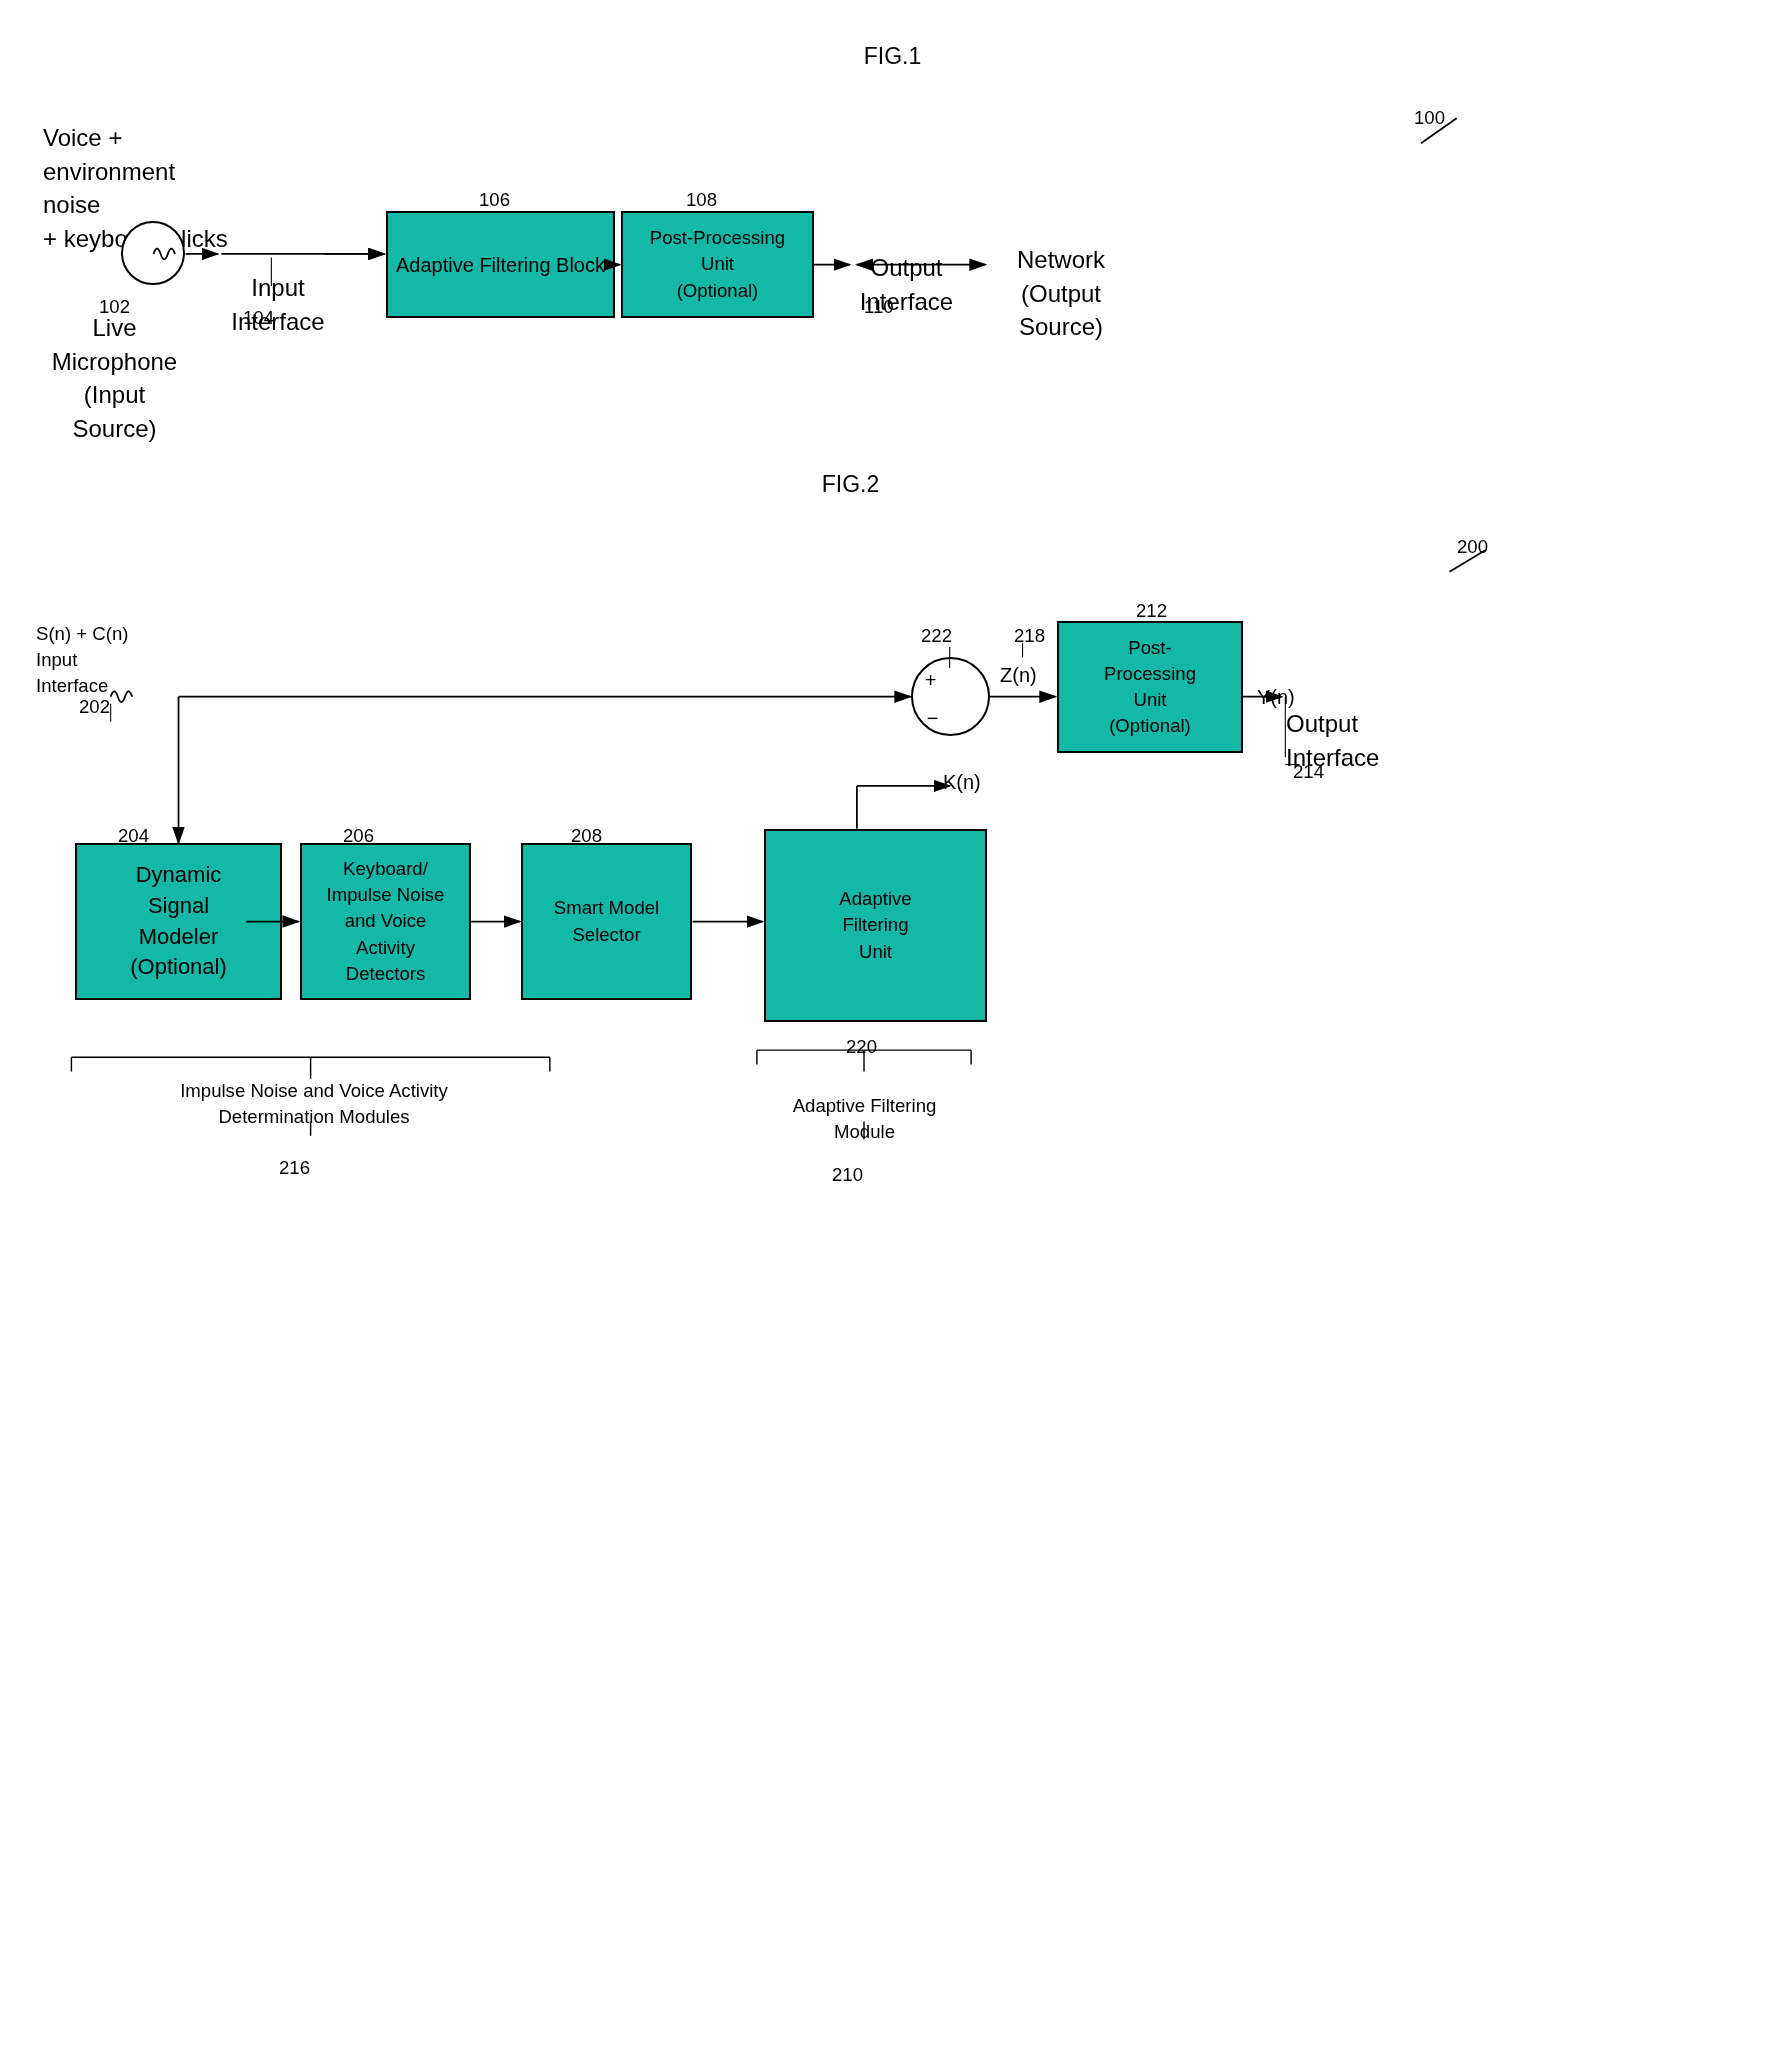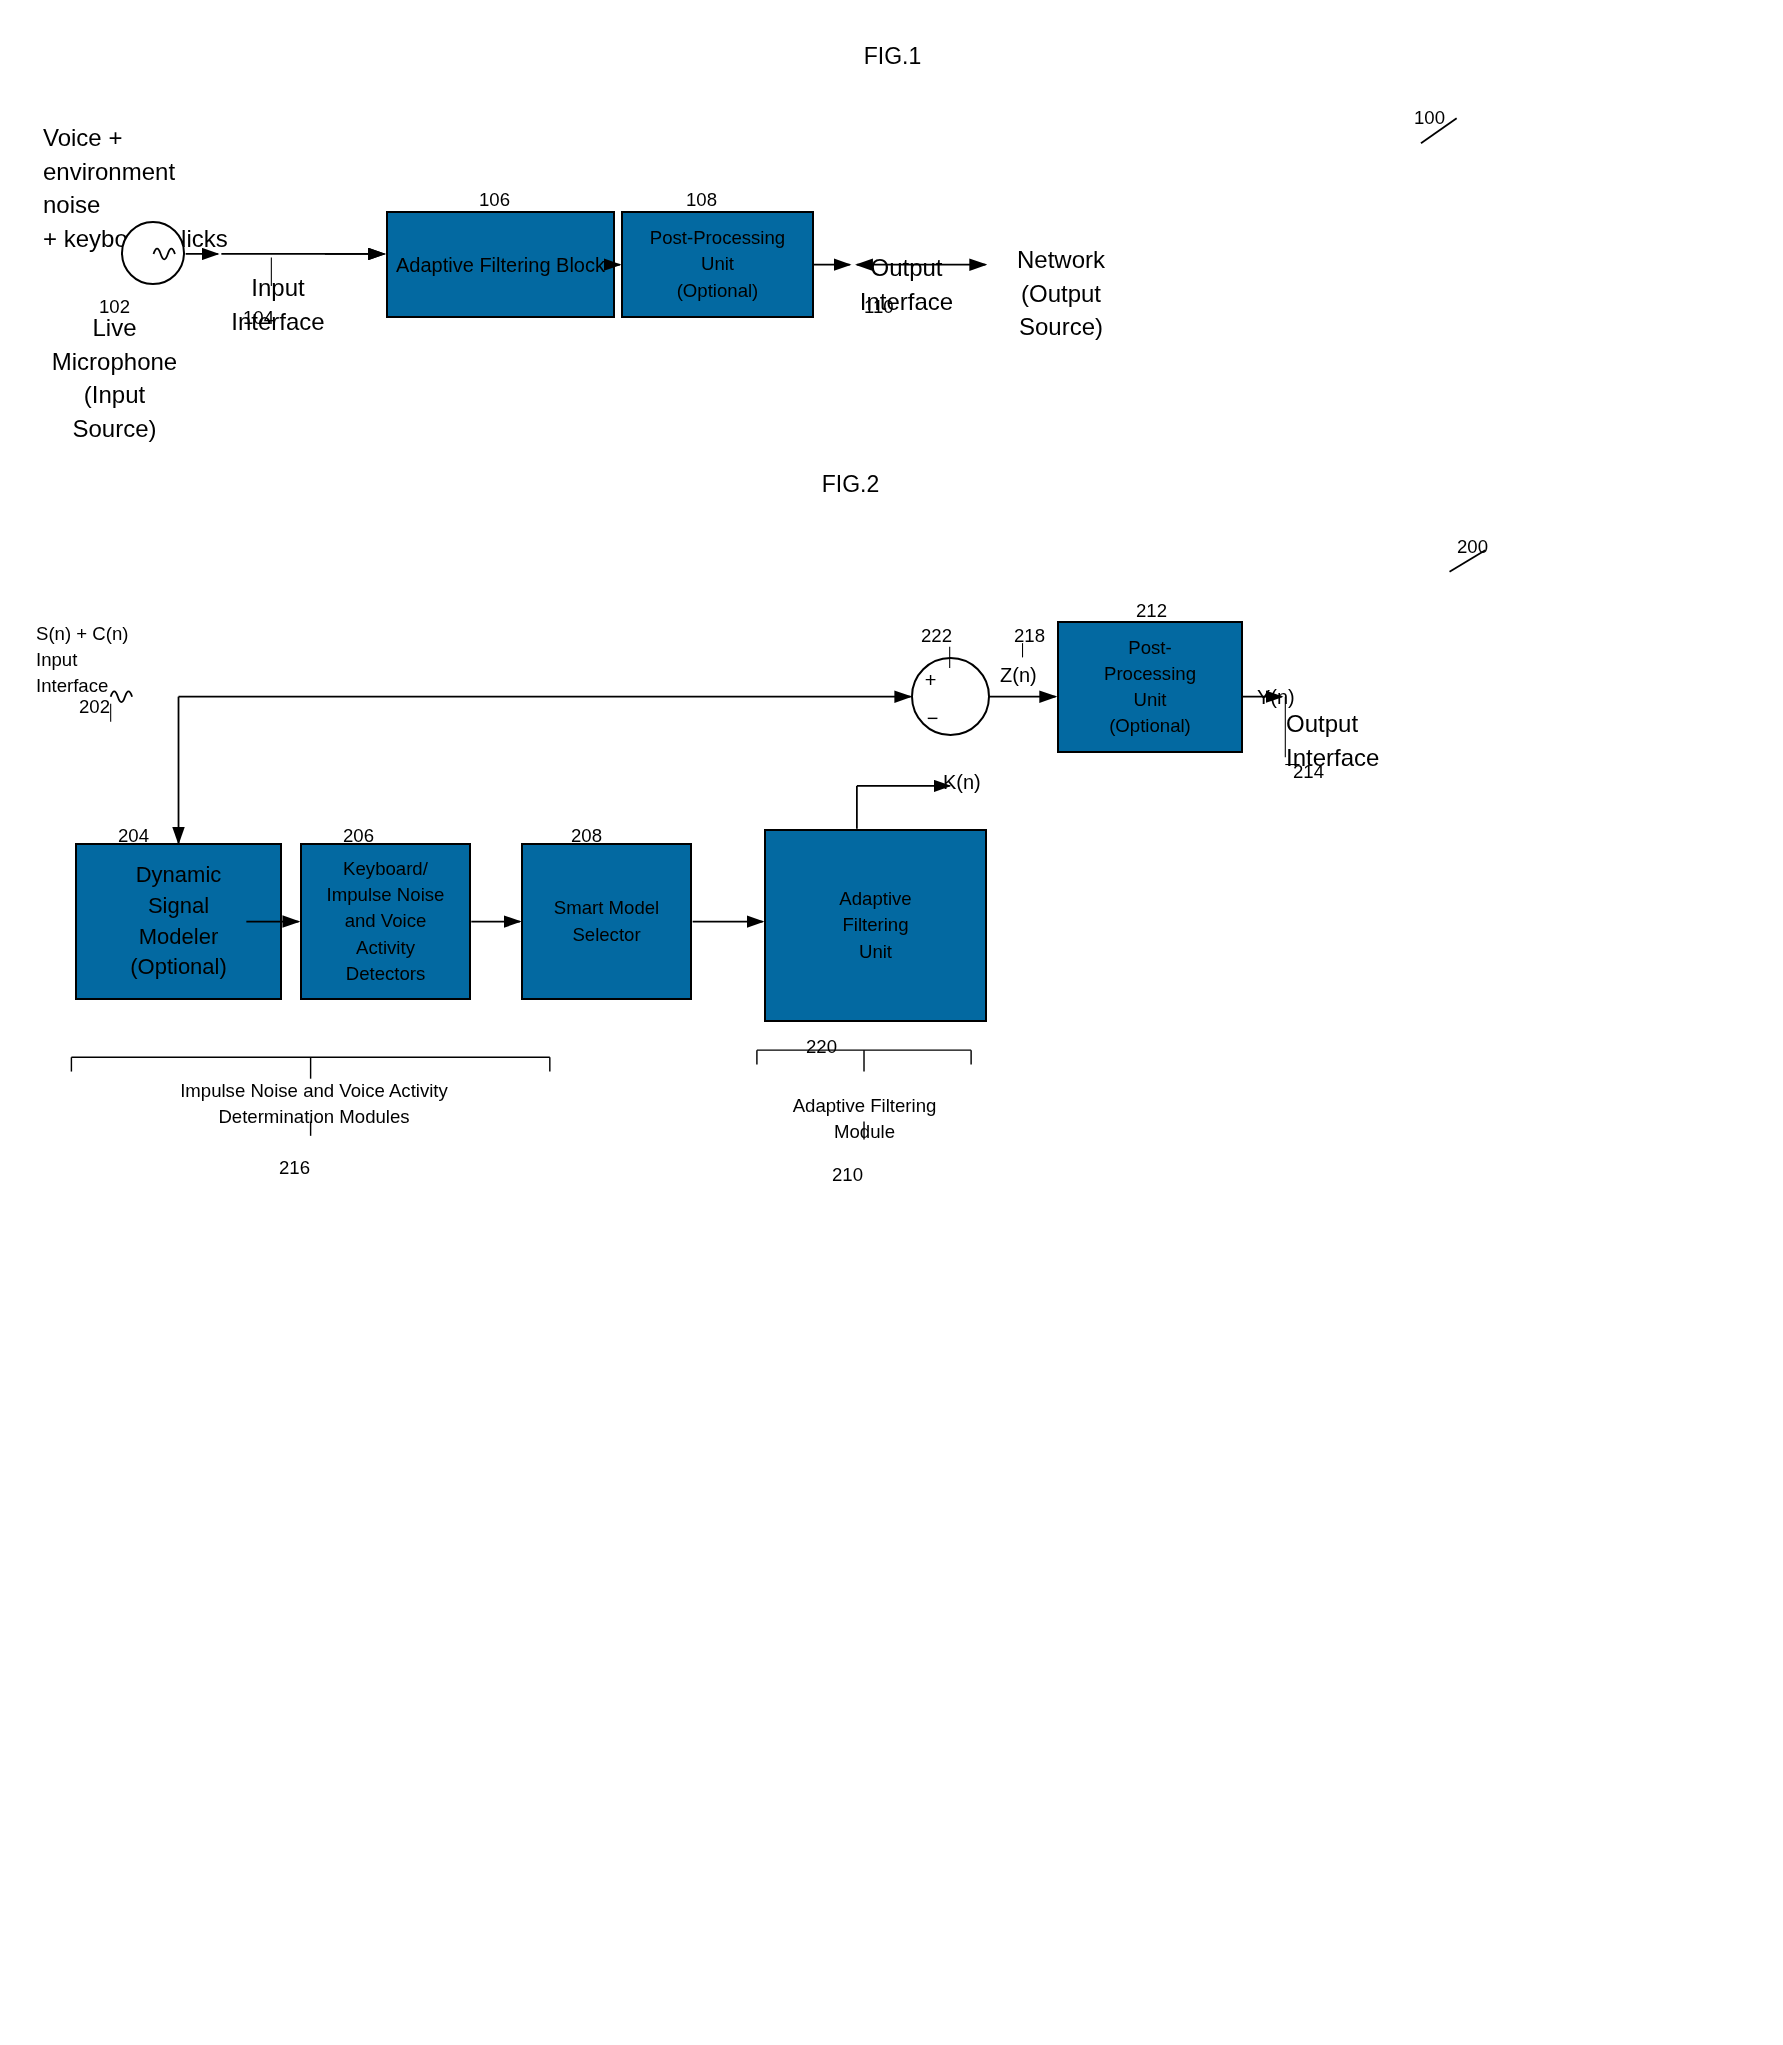--- a/index.html
+++ b/index.html
@@ -32,21 +32,21 @@
       font-family: Arial, sans-serif;
       color: #000;
       text-align: center;
       line-height: 1.4;
     }
 
     
     .box {
       position: absolute;
       border: 2.1px solid #000;
-      background: #0369a1;
+      background: #14b8a6;
       display: flex;
       align-items: center;
       justify-content: center;
       text-align: center;
       font-size: 20px;
       line-height: 1.4;
     }
 
     
     .circle {
@@ -158,21 +158,21 @@
 
   <div class="box" style="left: 521px; top: 843px; width: 171px; height: 157px; font-size: 18.6px;">Smart Model
 Selector</div>
 
   <div class="ref" style="left: 571px; top: 825px;">208</div>
 
   <div class="box" style="left: 764px; top: 829px; width: 223px; height: 193px; font-size: 18.6px; white-space: pre-line;">Adaptive
 Filtering
 Unit</div>
 
-  <div class="ref" style="left: 806px; top: 1036px;">220</div>
+  <div class="ref" style="left: 846px; top: 1036px;">220</div>
 
   <div class="box" style="left: 1057px; top: 621px; width: 186px; height: 132px; font-size: 18.6px; white-space: pre-line;">Post-
 Processing
 Unit
 (Optional)</div>
 
   <div class="ref" style="left: 1136px; top: 600px;">212</div>
 
   <div class="label" style="left: 1257px; top: 686px;">Y(n)</div>
 

